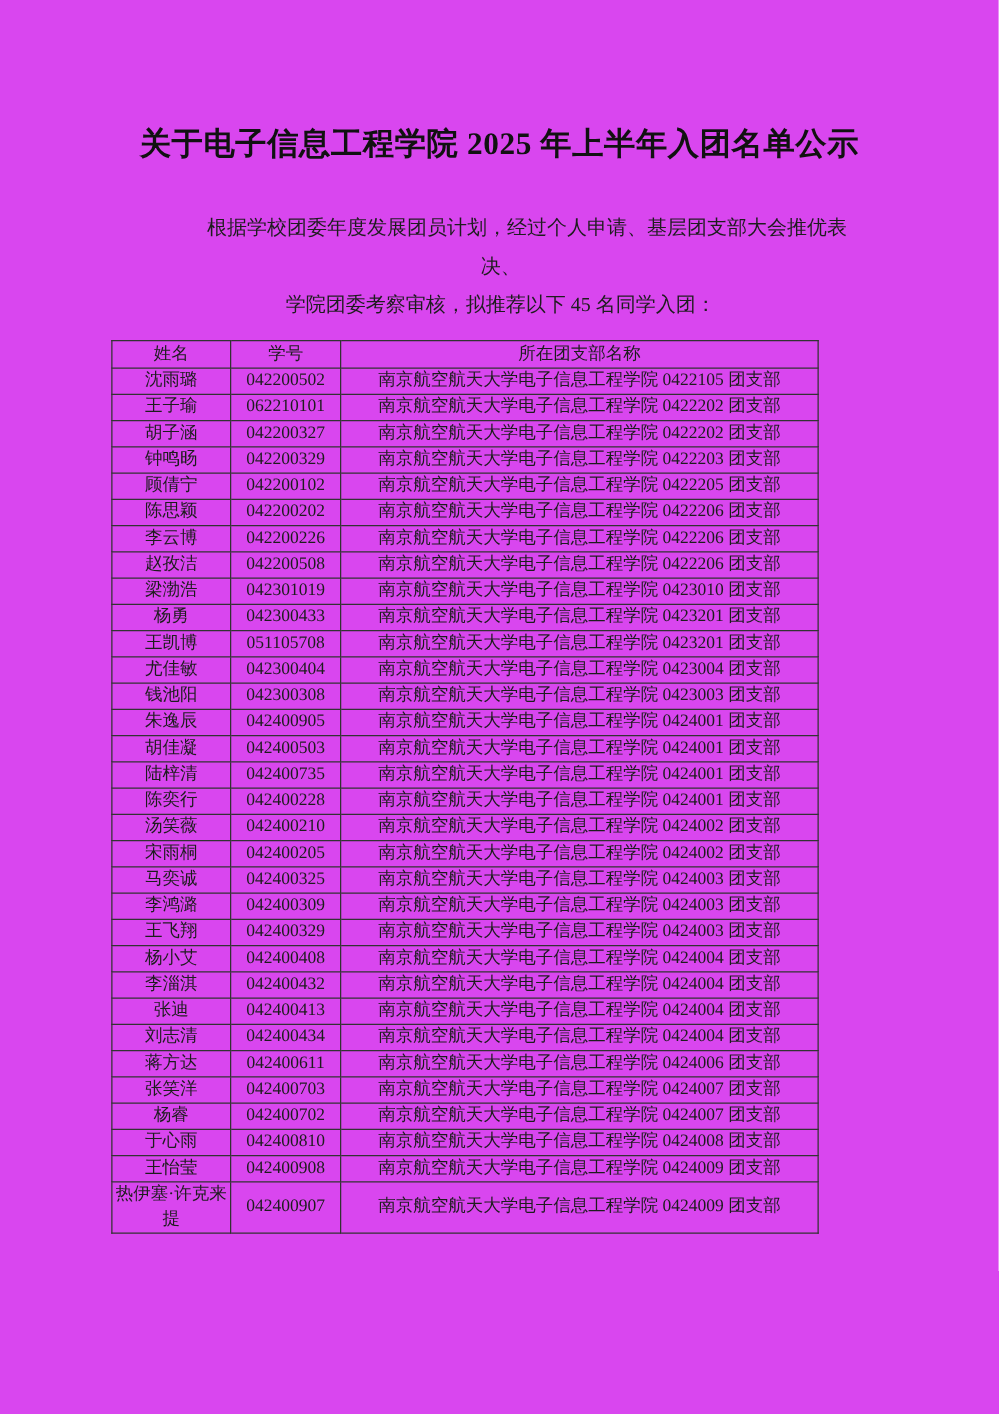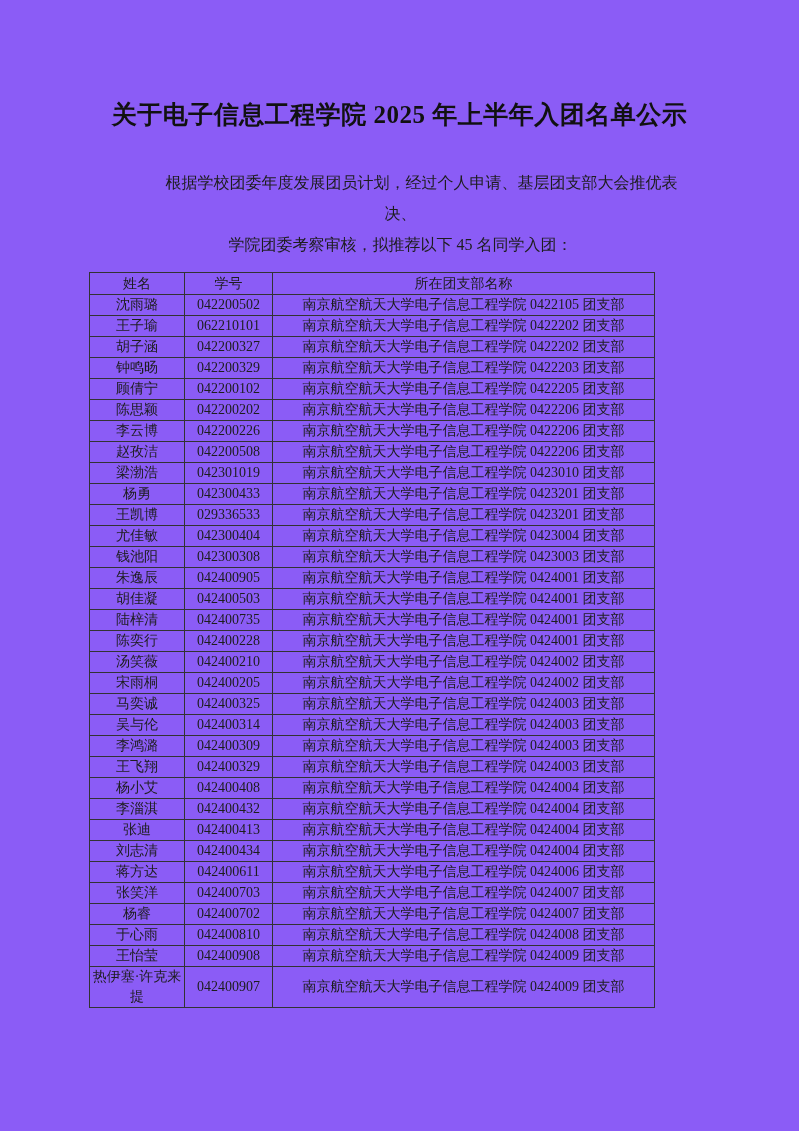--- a/index.html
+++ b/index.html
@@ -4,21 +4,21 @@
 <style>
   html, body {
     margin: 0;
     padding: 0;
     background: #ffffff;
   }
   .page {
     position: relative;
     width: 799px;
     height: 1131px;
-    background: #8b5cf6;
+    background: #d946ef;
     overflow: hidden;
     font-family: "Liberation Serif", "DejaVu Serif", serif;
     color: #1a1a1a;
   }
   .doc-title {
     margin: 0;
     padding-top: 98px;
     text-align: center;
     font-size: 25px;
     font-weight: bold;
@@ -128,21 +128,21 @@
           <td class="student-id-cell">042301019</td>
           <td class="branch-cell">南京航空航天大学电子信息工程学院 0423010 团支部</td>
         </tr>
         <tr>
           <td class="name-cell">杨勇</td>
           <td class="student-id-cell">042300433</td>
           <td class="branch-cell">南京航空航天大学电子信息工程学院 0423201 团支部</td>
         </tr>
         <tr>
           <td class="name-cell">王凯博</td>
-          <td class="student-id-cell">029336533</td>
+          <td class="student-id-cell">051105708</td>
           <td class="branch-cell">南京航空航天大学电子信息工程学院 0423201 团支部</td>
         </tr>
         <tr>
           <td class="name-cell">尤佳敏</td>
           <td class="student-id-cell">042300404</td>
           <td class="branch-cell">南京航空航天大学电子信息工程学院 0423004 团支部</td>
         </tr>
         <tr>
           <td class="name-cell">钱池阳</td>
           <td class="student-id-cell">042300308</td>
@@ -177,25 +177,20 @@
           <td class="name-cell">宋雨桐</td>
           <td class="student-id-cell">042400205</td>
           <td class="branch-cell">南京航空航天大学电子信息工程学院 0424002 团支部</td>
         </tr>
         <tr>
           <td class="name-cell">马奕诚</td>
           <td class="student-id-cell">042400325</td>
           <td class="branch-cell">南京航空航天大学电子信息工程学院 0424003 团支部</td>
         </tr>
         <tr>
-          <td class="name-cell">吴与伦</td>
-          <td class="student-id-cell">042400314</td>
-          <td class="branch-cell">南京航空航天大学电子信息工程学院 0424003 团支部</td>
-        </tr>
-        <tr>
           <td class="name-cell">李鸿潞</td>
           <td class="student-id-cell">042400309</td>
           <td class="branch-cell">南京航空航天大学电子信息工程学院 0424003 团支部</td>
         </tr>
         <tr>
           <td class="name-cell">王飞翔</td>
           <td class="student-id-cell">042400329</td>
           <td class="branch-cell">南京航空航天大学电子信息工程学院 0424003 团支部</td>
         </tr>
         <tr>

